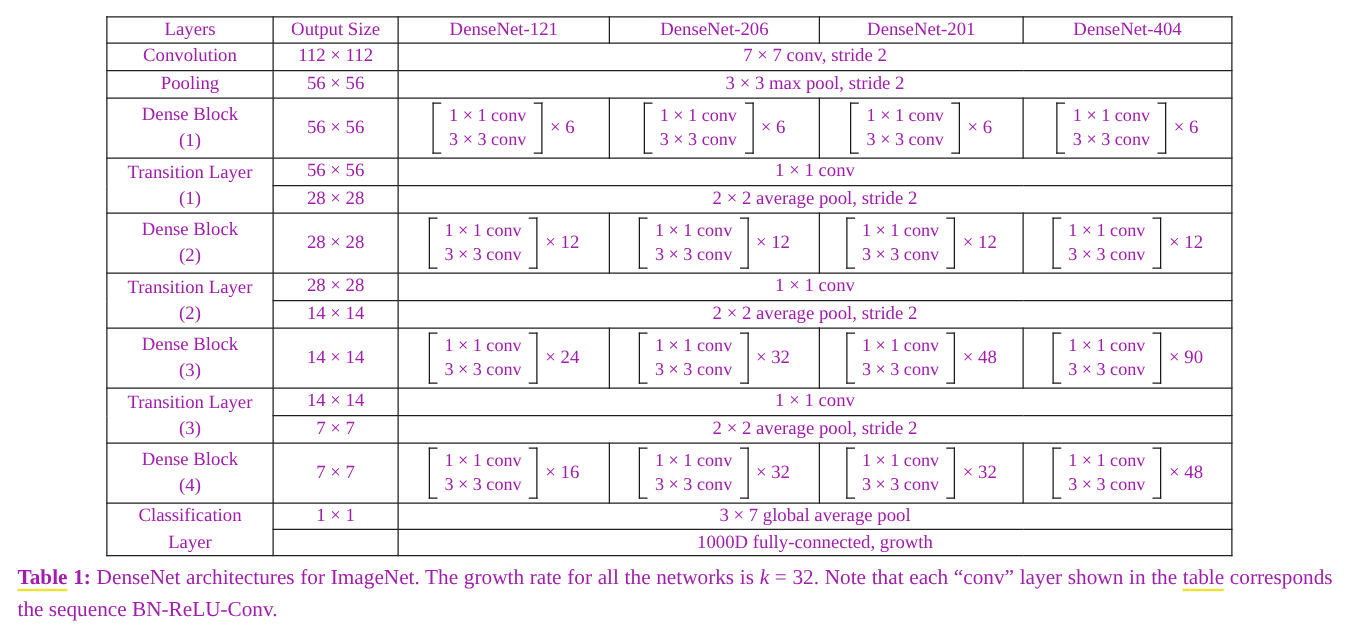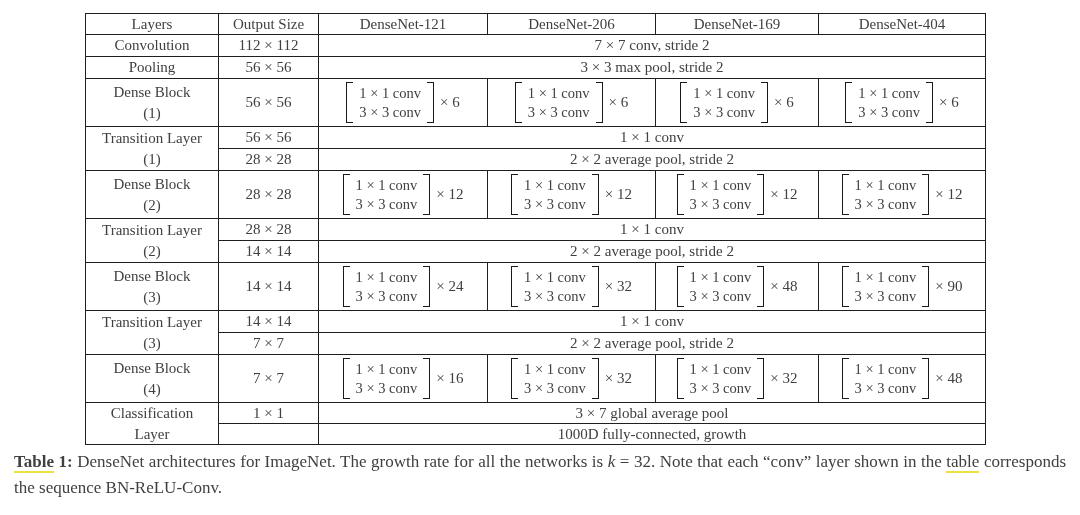--- a/index.html
+++ b/index.html
@@ -1,21 +1,21 @@
 <!DOCTYPE html>
 <html><head>
 <meta charset="utf-8">
 <style>
   html,body{margin:0;padding:0;background:#ffffff;}
   .page{
     position:relative;
     width:1080px;height:515px;
     background:#ffffff;
     font-family:"Liberation Serif","DejaVu Serif",serif;
-    color:#404040;
+    color:#a21caf;
     overflow:hidden;
   }
   table.arch{
     border-collapse:collapse;
     margin:13px 0 0 85px;
     width:900px;
     table-layout:fixed;
   }
   table.arch td, table.arch th{
     border:1.5px solid #1f1f1f;
@@ -64,21 +64,21 @@
       <col style="width:163px">
         <col style="width:167px">
     </colgroup>
 
     <tbody>
         <tr class="hdr">
       <th>Layers</th>
       <th>Output Size</th>
       <th>DenseNet-121</th>
       <th>DenseNet-206</th>
-      <th>DenseNet-169</th>
+      <th>DenseNet-201</th>
       <th>DenseNet-404</th>
     </tr>
 
     <tr class="simple">
       <td>Convolution</td>
       <td>112 × 112</td>
       <td colspan="4">7 × 7 conv, stride 2</td>
     </tr>
 
     <tr class="simple">

